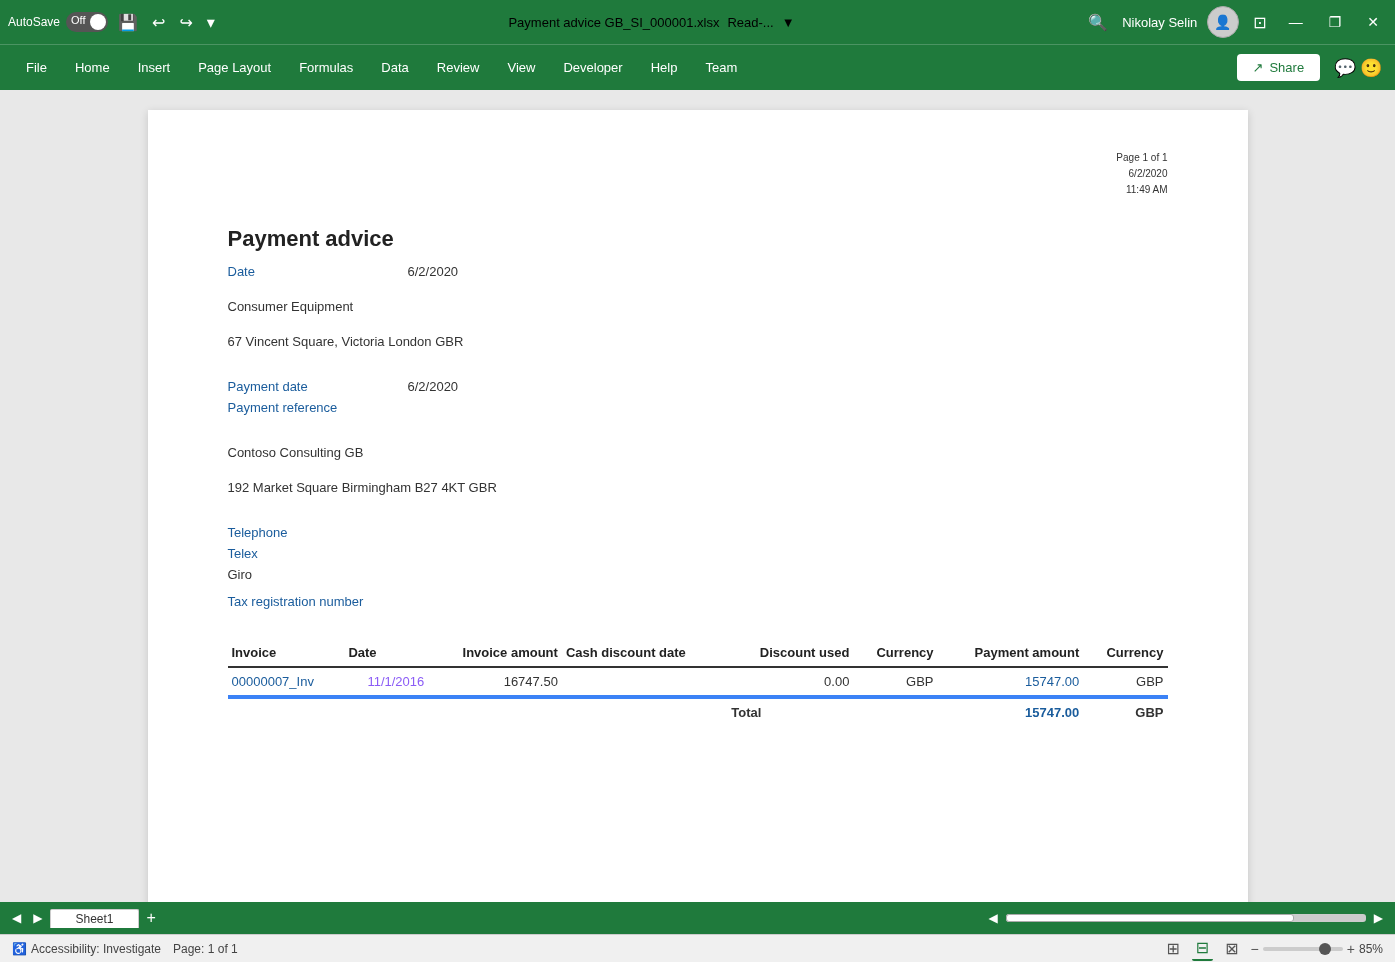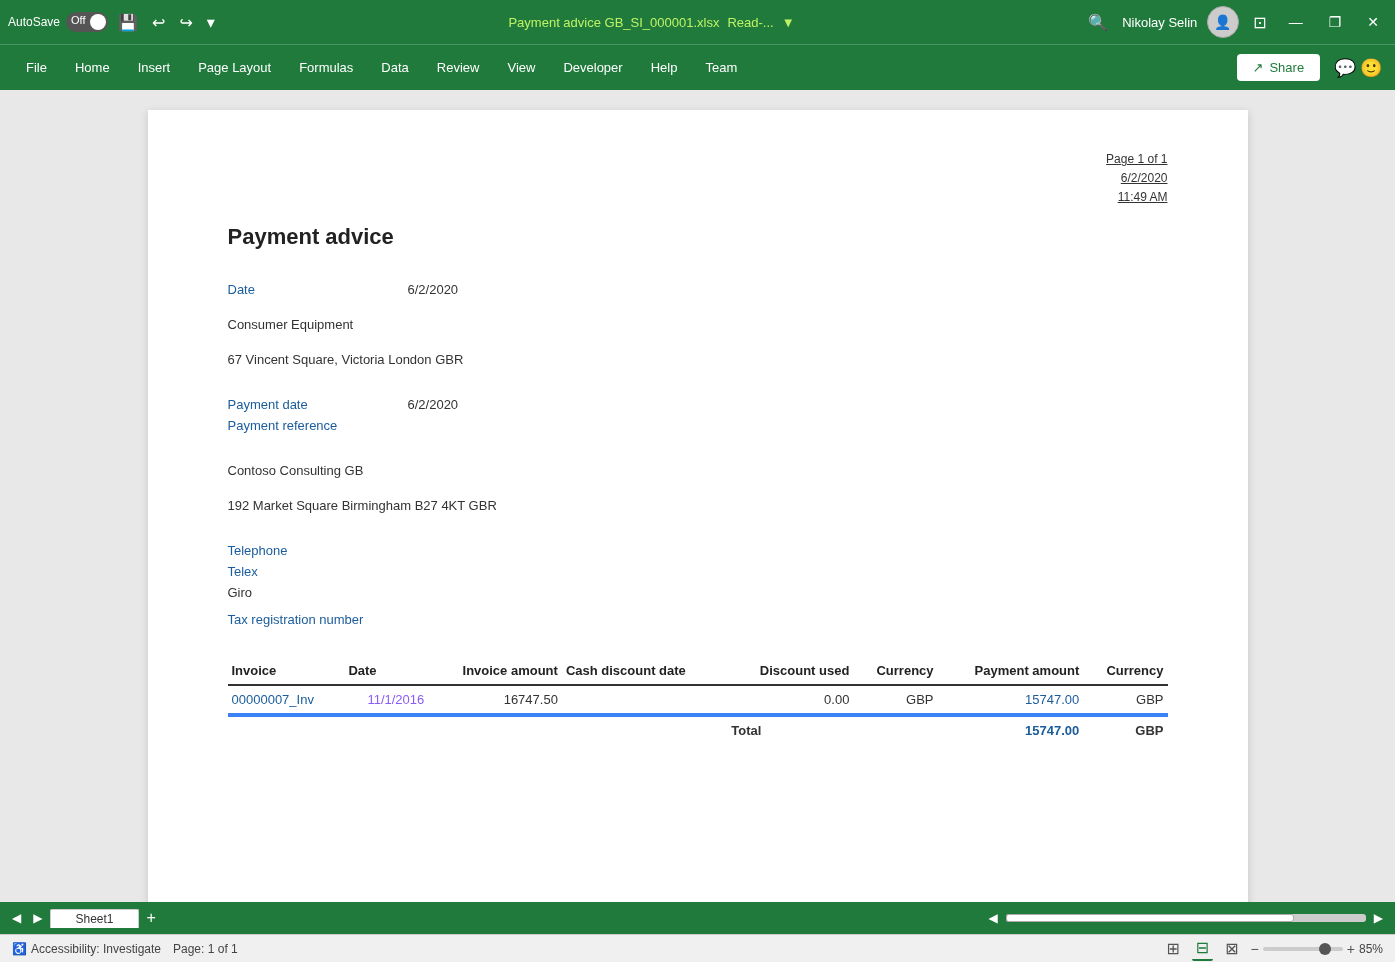--- a/index.html
+++ b/index.html
@@ -21,21 +21,21 @@
     .toggle-switch {
       background: #555; border-radius: 10px; width: 42px; height: 20px;
       display: flex; align-items: flex-start; padding: 2px; position: relative;
     }
     .toggle-knob {
       background: white; border-radius: 50%; width: 16px; height: 16px; margin-left: 22px;
     }
     .toggle-off-label { font-size: 11px; color: white; position: absolute; left: 5px; }
     .title-bar-center {
       flex: 1; display: flex; align-items: center; justify-content: center;
-      font-size: 13px; color: #bef264; gap: 8px;
+      font-size: 13px; color: #000000; gap: 8px;
     }
     .title-bar-right { display: flex; align-items: center; gap: 10px; }
     .user-name { font-size: 13px; color: white; }
     .avatar {
       width: 32px; height: 32px; border-radius: 50%; background: #ccc;
       display: flex; align-items: center; justify-content: center;
       color: #555; font-size: 14px; border: 1px solid #aaa;
     }
     .title-btn {
       background: none; border: none; color: white; font-size: 14px;
@@ -84,32 +84,31 @@
       margin: 20px auto;
       width: 1100px;
       min-height: 800px;
       box-shadow: 0 2px 8px rgba(0,0,0,0.15);
       padding: 40px 80px;
       position: relative;
     }
 
     .page-info {
       text-align: right;
-      font-size: 12px;
+      font-size: 10px;
       color: #333;
       line-height: 1.6;
-      margin-bottom: 16px;
-      text-decoration: underline;
+      margin-bottom: 28px;
     }
 
     .doc-title {
       font-size: 22px;
       font-weight: bold;
       color: #222;
-      margin-bottom: 32px;
+      margin-bottom: 12px;
     }
 
     .field-row {
       display: flex;
       gap: 40px;
       margin-bottom: 6px;
     }
     .field-label { color: #1a5c9c; font-size: 13px; min-width: 140px; }
     .field-value { color: #333; font-size: 13px; }
 

